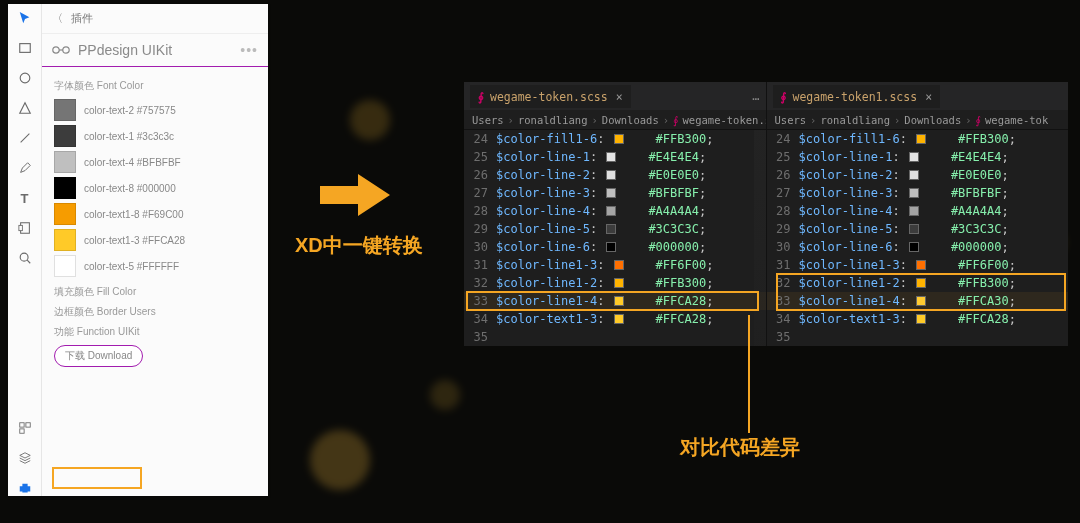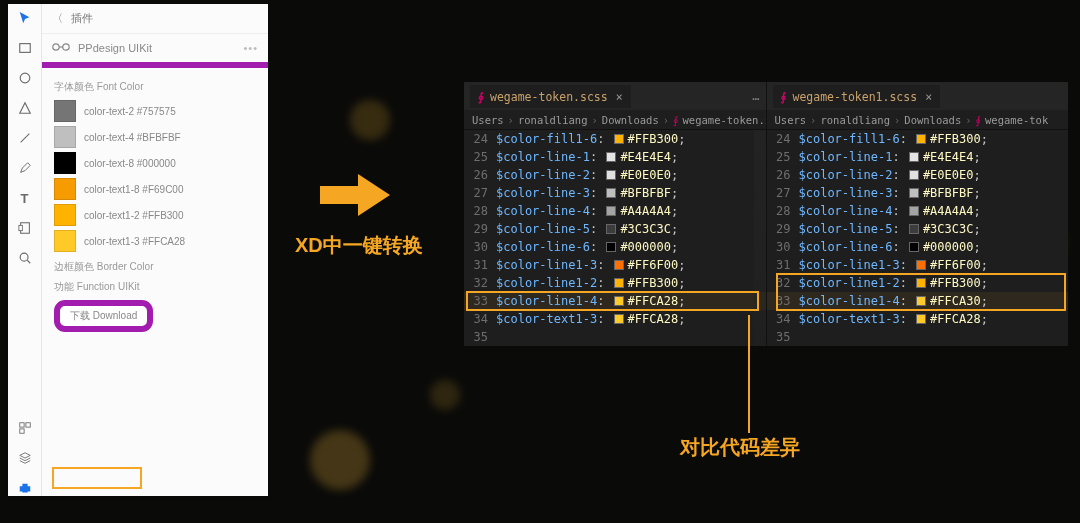--- a/index.html
+++ b/index.html
@@ -37,32 +37,32 @@
   .tool-ic.active { color:#1a73e8; }
   .xd-tools .spacer { flex:1; }
   .xd-main { flex:1; display:flex; flex-direction:column; overflow:hidden; }
   .xd-head {
     height:30px; display:flex; align-items:center; padding:0 10px;
     border-bottom:1px solid #eee; color:#777; font-size:11px;
   }
   .xd-head .back { margin-right:8px; color:#777; }
   .xd-plugin {
     display:flex; align-items:center; padding:8px 10px;
-    border-bottom:6px solid #a21caf; font-size:11px; color:#8a8a8a;
+    border-bottom:1px solid #a21caf; font-size:14px; color:#8a8a8a;
   }
   .xd-plugin .glasses { margin-right:8px; }
   .xd-plugin .dots { margin-left:auto; color:#bbb; letter-spacing:1px; }
   .scroll { flex:1; overflow-y:auto; padding:6px 12px 8px 12px; font-size:10px; color:#999; }
   .sect-label { margin:6px 0 4px 0; font-size:10px; color:#999; }
   .swatch-row { display:flex; align-items:center; height:26px; }
   .swatch { width:22px; height:22px; margin-right:8px; border:1px solid rgba(0,0,0,.12); }
   .swatch-row span { color:#888; }
   .dl-wrap { margin-top:6px; }
   .dl-btn {
-    display:inline-block; border:6px solid #a21caf; border-radius:11px;
+    display:inline-block; border:1px solid #a21caf; border-radius:11px;
     padding:3px 10px; font-size:10px; color:#888; background:#fff;
   }
   .hl-box {
     position:absolute; border:2px solid #f5a623; pointer-events:none;
   }
 
   
   .arrow {
     position:absolute; top:170px; left:320px;
     width:70px; height:50px;
@@ -121,21 +121,21 @@
     white-space:pre;
   }
   .ln {
     width:32px; text-align:right; padding-right:8px; color:#6e6e6e;
     user-select:none;
   }
   .code { flex:1; }
   .line.hl33 { background: rgba(245,166,35,0.08); }
   .var { color:#6fb8ff; }
   .punct { color:#c8c8c8; }
-  .hex { color:#fef9c3; }
+  .hex { color:#86efac;margin-left:28px; }
   .csw {
     display:inline-block; width:10px; height:10px; margin:0 4px -1px 2px;
     border:1px solid #666;
   }
   .minimap {
     position:absolute; top:0; right:0; width:12px; height:100%;
     background: linear-gradient(#2a2a2a 0%, #222 100%);
     opacity:.4;
   }
   .ed-hl1 {
@@ -237,41 +237,46 @@
       <span class="dots">•••</span>
     </div>
     <div class="scroll">
       <div class="sect-label">字体颜色 Font Color</div>
       <div id="swatches">
           <div class="swatch-row">
             <div class="swatch" style="background: rgb(117, 117, 117);"></div>
             <span>color-text-2 #757575</span>
           </div>
           <div class="swatch-row">
+            <div class="swatch" style="background: rgb(60, 60, 60);"></div>
+            <span>color-text-1 #3c3c3c</span>
+          </div>
+          <div class="swatch-row">
             <div class="swatch" style="background: rgb(191, 191, 191);"></div>
             <span>color-text-4 #BFBFBF</span>
           </div>
           <div class="swatch-row">
             <div class="swatch" style="background: rgb(0, 0, 0);"></div>
             <span>color-text-8 #000000</span>
           </div>
           <div class="swatch-row">
             <div class="swatch" style="background: rgb(246, 156, 0);"></div>
             <span>color-text1-8 #F69C00</span>
           </div>
           <div class="swatch-row">
-            <div class="swatch" style="background: rgb(255, 179, 0);"></div>
-            <span>color-text1-2 #FFB300</span>
-          </div>
-          <div class="swatch-row">
             <div class="swatch" style="background: rgb(255, 202, 40);"></div>
             <span>color-text1-3 #FFCA28</span>
           </div>
+          <div class="swatch-row">
+            <div class="swatch" style="background: rgb(255, 255, 255);"></div>
+            <span>color-text-5 #FFFFFF</span>
+          </div>
         </div>
-      <div class="sect-label">边框颜色 Border Color</div>
+      <div class="sect-label">填充颜色 Fill Color</div>
+      <div class="sect-label">边框颜色 Border Users</div>
       <div class="sect-label">功能 Function UIKit</div>
       <div class="dl-wrap">
         <span class="dl-btn">下载 Download</span>
       </div>
     </div>
   </div>
 </div>
 <div class="hl-box" style="top:467px; left:52px; width:90px; height:22px;"></div>
 
 <div class="arrow">

